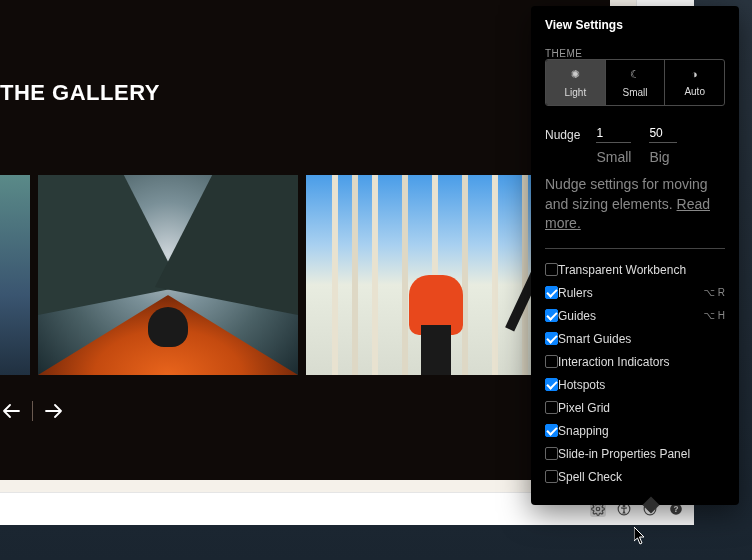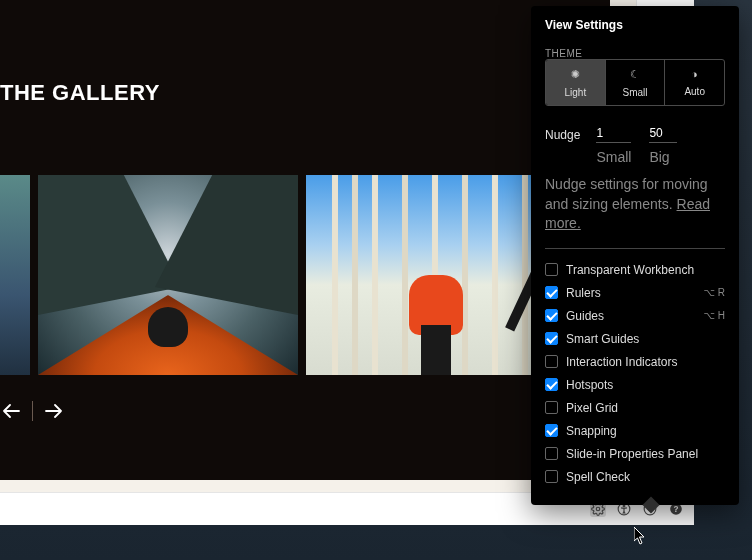--- a/index.html
+++ b/index.html
@@ -46,21 +46,21 @@
 .nudge-row { display: flex; align-items: flex-start; margin-top: 20px; gap: 16px; }
 .nudge-label { font-size: 12px; padding-top: 2px; }
 .nudge-inputs { display: flex; gap: 18px; }
 .nudge-inp { display: flex; flex-direction: column; }
 .nudge-inp .val { font-size: 12px; color: #fff; border-bottom: 1px solid #555; padding-bottom: 2px; min-width: 28px; }
 .nudge-inp .cap { font-size: 14px; color: #888; margin-top: 6px; }
 .nudge-desc { font-size: 14px; color: #888; margin-top: 10px; line-height: 1.4; }
 .nudge-desc .link { text-decoration: underline; cursor: pointer; }
 .sep { height: 1px; background: #444; margin: 14px 0; }
 .check-list { display: flex; flex-direction: column; gap: 9px; }
-.check-row { display: flex; align-items: center; gap: 8px; cursor: pointer; }
+.check-row { display: flex; align-items: center; cursor: pointer; }
 .chk { width: 13px; height: 13px; border: 1px solid #666; border-radius: 2px; flex-shrink: 0; position: relative; }
 .chk.on { background: #0a84ff; border-color: #0a84ff; }
 .chk.on::after { content:''; position:absolute; left:3px; top:0px; width:4px; height:8px; border:solid #fff; border-width:0 2px 2px 0; transform:rotate(45deg); }
 .check-row .lbl { font-size: 12px; color: #ddd; flex: 1; }
 .check-row .shortcut { font-size: 10px; color: #888; }
 .panel-tail { position:absolute; bottom:-6px; right:82px; width:12px; height:12px; background:#2e2e2e; transform:rotate(45deg); }
 .right-rail { position: absolute; right: 0; top: 0; width: 58px; height: 525px; background: #fff; border-left: 1px solid #e5e5e5; }
 .rail-row { height: 33px; border-bottom: 1px solid #eee; display:flex; align-items:center; justify-content:center; }
 .rail-plus { width: 18px; height: 18px; cursor: pointer; display:flex; align-items:center; justify-content:center; color:#aaa; font-size:14px; }
 .bottom-bar { position:absolute; left:0; bottom:0; width:694px; height:33px; background:#fff; border-top:1px solid #e5e5e5; display:flex; align-items:center; justify-content:flex-end; padding-right:10px; gap:10px; }

